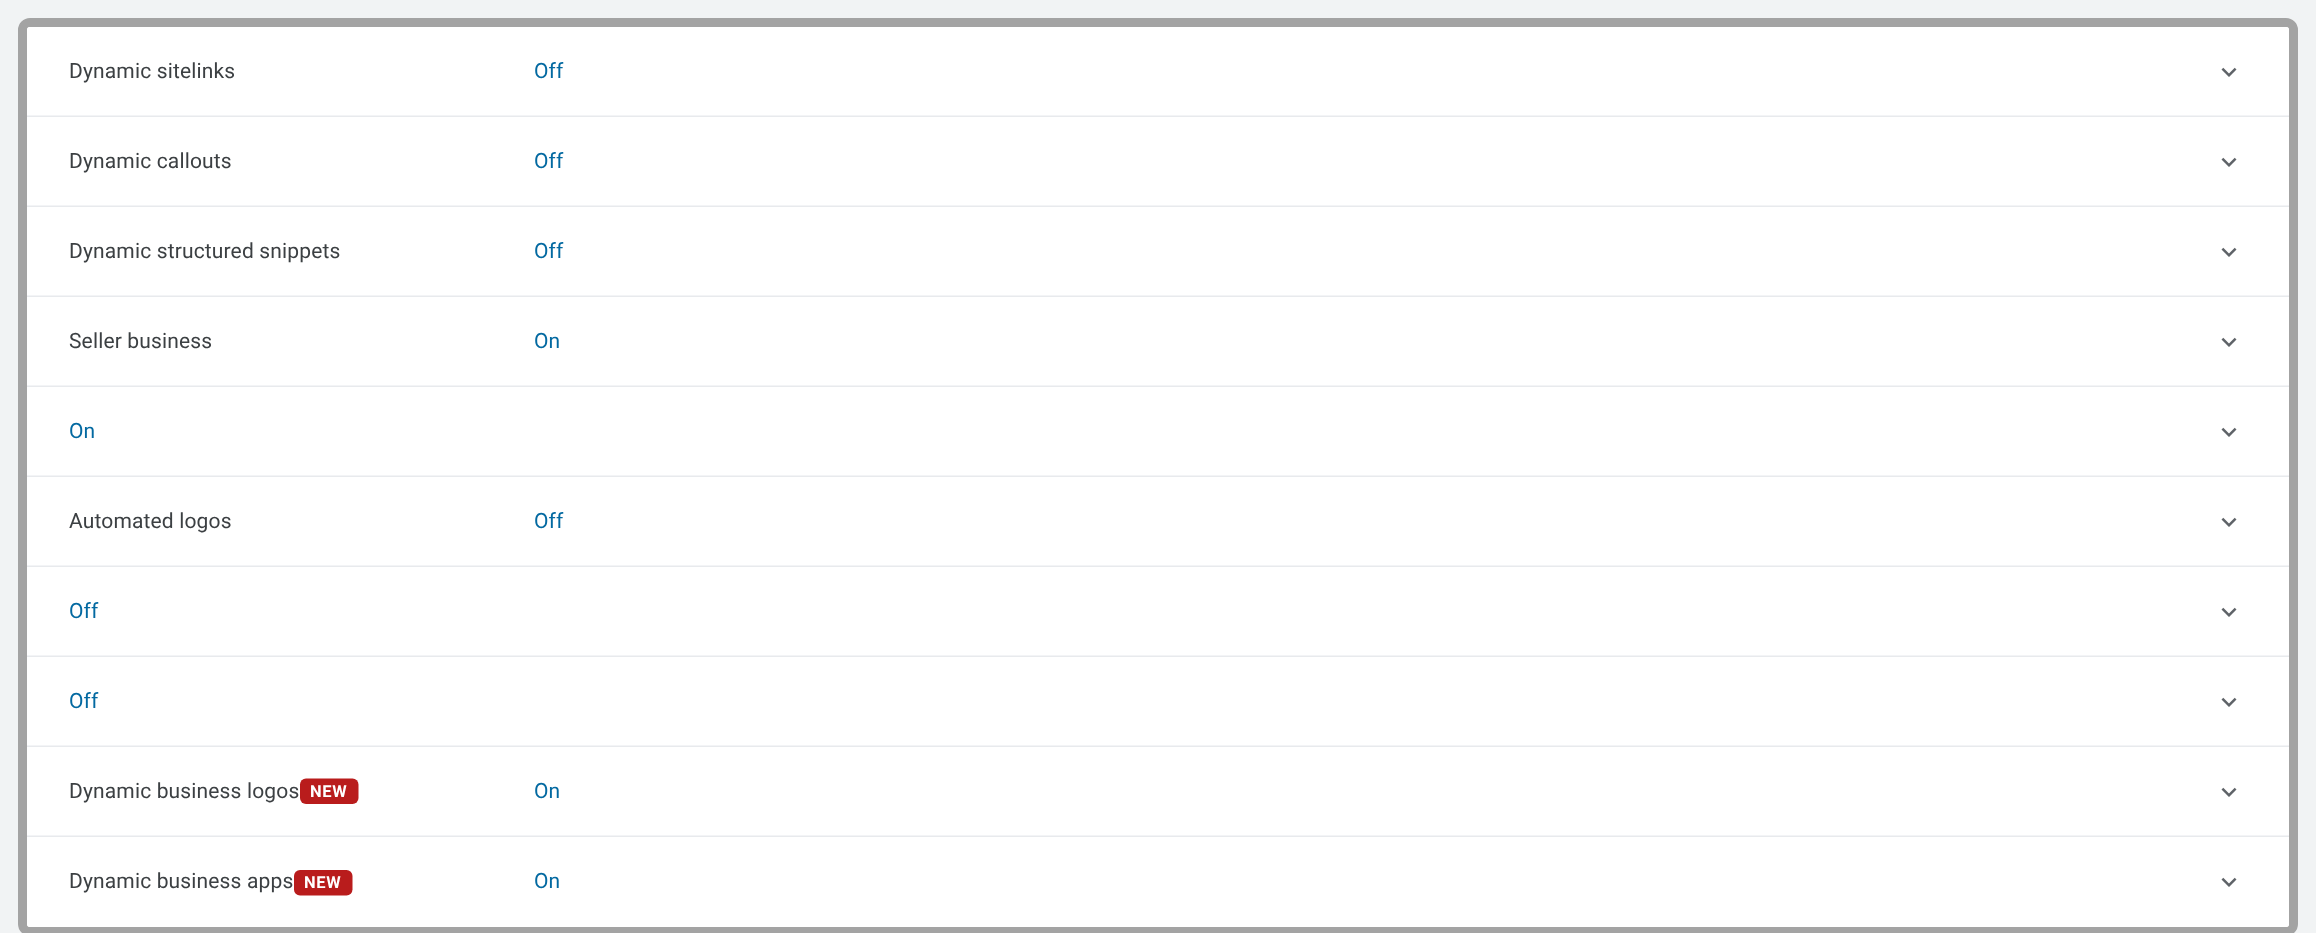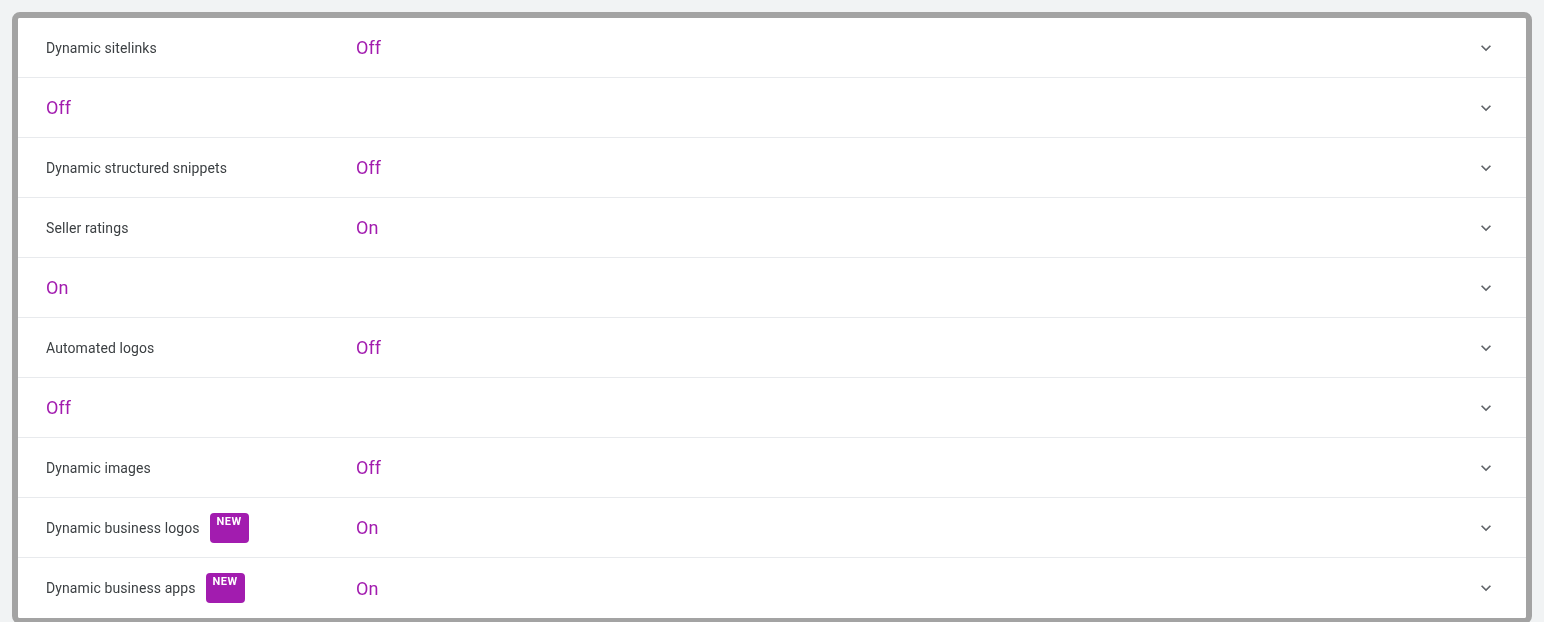--- a/index.html
+++ b/index.html
@@ -35,41 +35,40 @@
     .label-col {
       width: 310px;
       display: flex;
       align-items: center;
       color: #3c4043;
       font-size: 14px;
       letter-spacing: 0.1px;
     }
     .status-col {
       flex: 1;
-      color: #a21caf;
-      font-size: 18px;
+      color: #0369a1;
+      font-size: 14px;
       letter-spacing: 0.1px;
     }
     .chevron-col {
       width: 24px;
       display: flex;
       align-items: center;
       justify-content: center;
       color: #5f6368;
     }
     .badge {
       display: inline-block;
-      background-color: #a21caf;
+      background-color: #b91c1c;
       color: #fff;
       font-size: 11px;
       font-weight: 700;
       letter-spacing: 0.5px;
-      padding: 2px 7px 14px 7px;
+      padding: 2px 7px 1px 7px;
       border-radius: 4px;
-      margin-left: 10px;
       line-height: 14px;
     }
     .chevron-svg {
       width: 20px;
       height: 20px;
       fill: #5f6368;
     }
   </style>
 </head>
 <body>
@@ -83,20 +82,24 @@
     </div>
     <div class="status-col">Off</div>
     <div class="chevron-col">
       <svg class="chevron-svg" viewBox="0 0 24 24">
           <path d="M7.41 8.59 12 13.17l4.59-4.58L18 10l-6 6-6-6z"></path>
         </svg>
     </div>
   </div>
 
   <div class="setting-row">
+    <div class="label-col">
+      <span>Dynamic callouts</span>
+
+    </div>
     <div class="status-col">Off</div>
     <div class="chevron-col">
       <svg class="chevron-svg" viewBox="0 0 24 24">
           <path d="M7.41 8.59 12 13.17l4.59-4.58L18 10l-6 6-6-6z"></path>
         </svg>
     </div>
   </div>
 
   <div class="setting-row">
     <div class="label-col">
@@ -106,21 +109,21 @@
     <div class="status-col">Off</div>
     <div class="chevron-col">
       <svg class="chevron-svg" viewBox="0 0 24 24">
           <path d="M7.41 8.59 12 13.17l4.59-4.58L18 10l-6 6-6-6z"></path>
         </svg>
     </div>
   </div>
 
   <div class="setting-row">
     <div class="label-col">
-      <span>Seller ratings</span>
+      <span>Seller business</span>
 
     </div>
     <div class="status-col">On</div>
     <div class="chevron-col">
       <svg class="chevron-svg" viewBox="0 0 24 24">
           <path d="M7.41 8.59 12 13.17l4.59-4.58L18 10l-6 6-6-6z"></path>
         </svg>
     </div>
   </div>
 
@@ -149,24 +152,20 @@
   <div class="setting-row">
     <div class="status-col">Off</div>
     <div class="chevron-col">
       <svg class="chevron-svg" viewBox="0 0 24 24">
           <path d="M7.41 8.59 12 13.17l4.59-4.58L18 10l-6 6-6-6z"></path>
         </svg>
     </div>
   </div>
 
   <div class="setting-row">
-    <div class="label-col">
-      <span>Dynamic images</span>
-
-    </div>
     <div class="status-col">Off</div>
     <div class="chevron-col">
       <svg class="chevron-svg" viewBox="0 0 24 24">
           <path d="M7.41 8.59 12 13.17l4.59-4.58L18 10l-6 6-6-6z"></path>
         </svg>
     </div>
   </div>
 
   <div class="setting-row">
     <div class="label-col">

